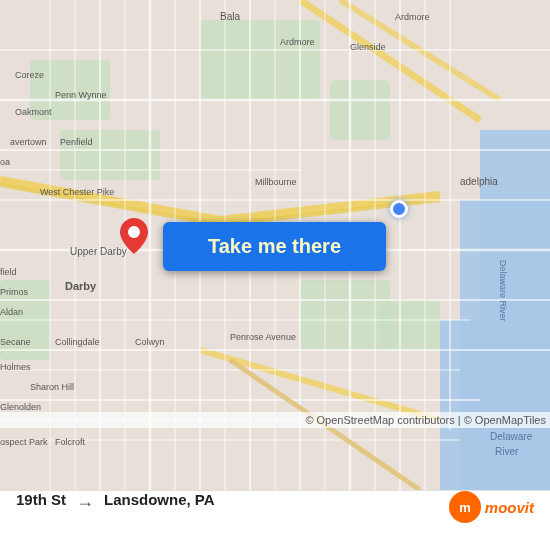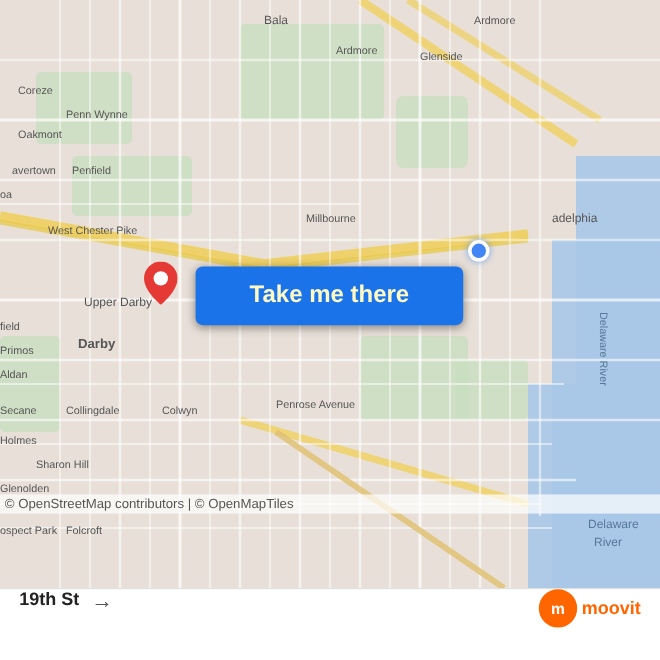--- a/index.html
+++ b/index.html
@@ -57,21 +57,21 @@
       border-radius: 50%;
       border: 3px solid white;
       box-shadow: 0 0 6px rgba(66,133,244,0.7);
       cursor: pointer;
     }
     #attribution {
       position: absolute;
       bottom: 62px;
       left: 0;
       right: 0;
-      text-align: left;
+      text-align: right;
       font-size: 11px;
       color: #555;
       background: rgba(255,255,255,0.7);
       padding: 2px 4px;
     }
     #footer {
       width: 550px;
       height: 60px;
       background: white;
       display: flex;
@@ -109,20 +109,21 @@
       align-items: center;
       justify-content: center;
       color: white;
       font-size: 14px;
       font-weight: bold;
     }
     #moovit-text {
       font-size: 15px;
       font-weight: bold;
       color: #ff6600;
+      font-style: italic;
     }
   </style>
 </head>
 <body>
 
 <div id="map-container">
   
   <svg id="map-svg" viewBox="0 0 550 490" xmlns="http://www.w3.org/2000/svg">
 
     <rect width="550" height="490" fill="#e8e0d8"></rect>
@@ -231,20 +232,21 @@
   
   <button id="take-me-there-btn">Take me there</button>
 
   
   <div id="attribution">© OpenStreetMap contributors | © OpenMapTiles</div>
 </div>
 
 <div id="footer">
   <span id="footer-from">19th St</span>
   <span id="footer-arrow">→</span>
+  <span id="footer-to">Lansdowne, PA</span>
   <div id="moovit-logo">
     <div id="moovit-icon">
       <svg width="22" height="22" viewBox="0 0 22 22">
         <circle cx="11" cy="11" r="11" fill="#ff6600"></circle>
         <text x="11" y="16" text-anchor="middle" font-size="13" font-weight="bold" fill="white" font-family="Arial">m</text>
       </svg>
     </div>
     <span id="moovit-text">moovit</span>
   </div>
 </div>

